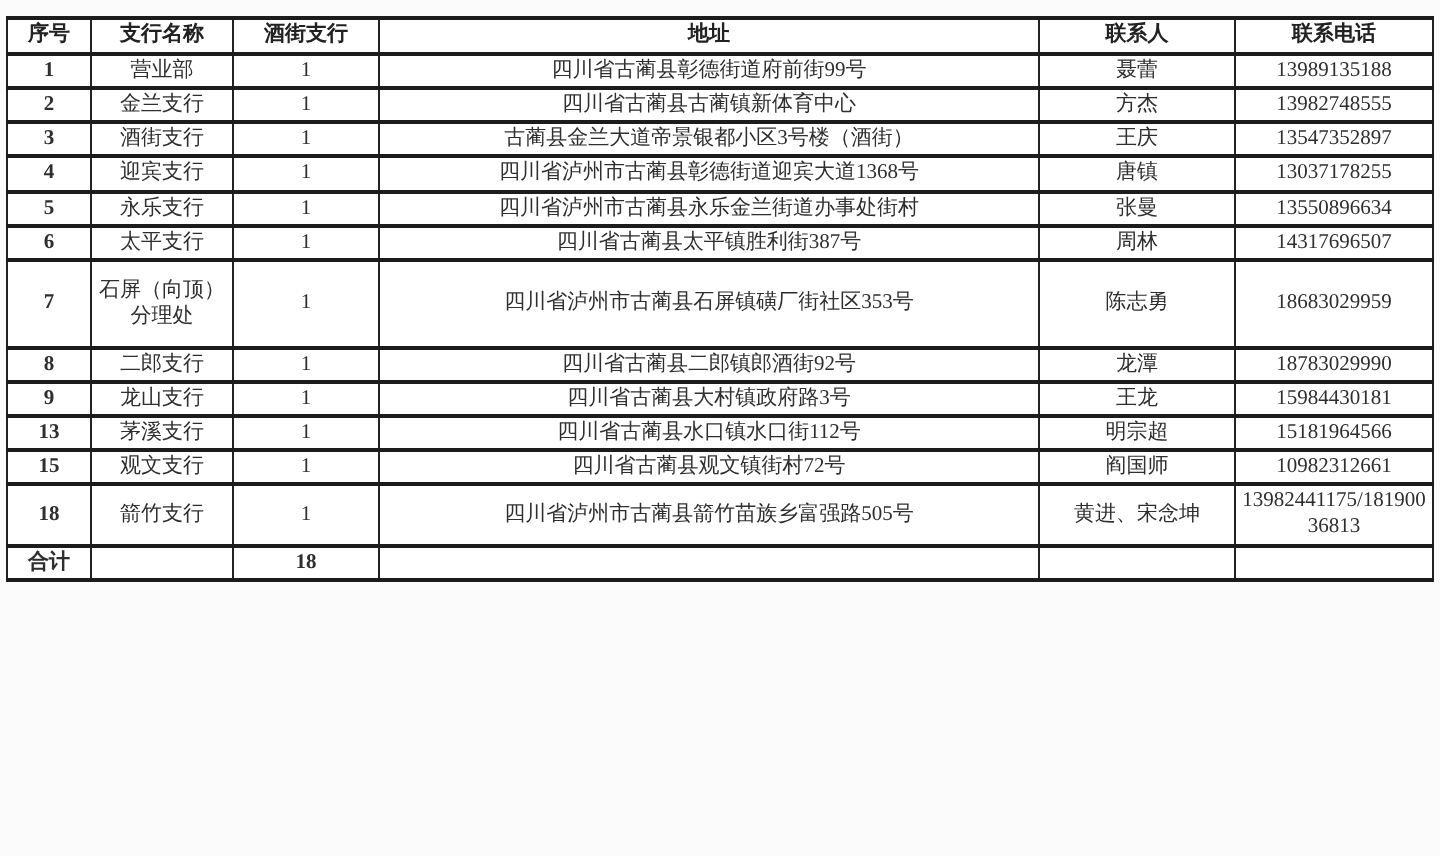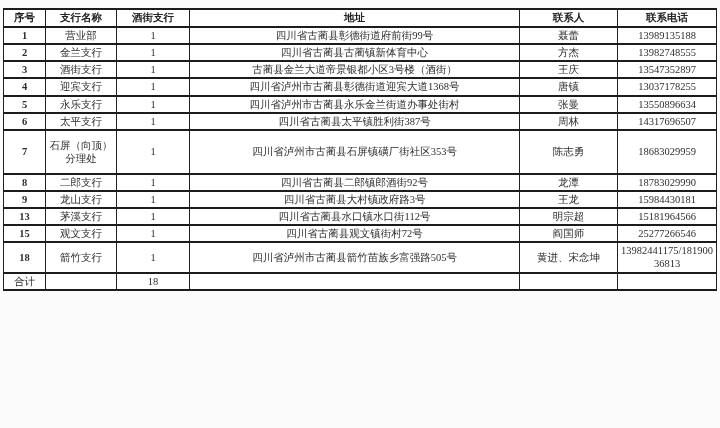--- a/index.html
+++ b/index.html
@@ -30,21 +30,21 @@
     color:#2e2e2e;
     overflow:hidden;
   }
   thead th { font-weight:bold; color:#222222; height:14px; }
   tbody tr { height:15px; }
   tbody tr:nth-child(7)  { height:44px; }
   tbody tr:nth-child(18) { height:27px; }
   tfoot tr { height:15px; }
   td.cell-no { font-weight:bold; }
   td.cell-phone { word-break:break-all; }
-  tfoot td { font-weight:normal; }
+  tfoot td { font-weight:bold; }
   col.c-no    { width:42px; }
   col.c-name  { width:71px; }
   col.c-count { width:73px; }
   col.c-addr  { width:330px; }
   col.c-cont  { width:98px; }
   col.c-phone { width:99px; }
 </style>
 </head>
 <body>
 
@@ -148,21 +148,21 @@
           <td class="cell-address">四川省古蔺县水口镇水口街112号</td>
           <td class="cell-contact">明宗超</td>
           <td class="cell-phone">15181964566</td>
         </tr>
         <tr>
           <td class="cell-no">15</td>
           <td class="cell-branch-name">观文支行</td>
           <td class="cell-count">1</td>
           <td class="cell-address">四川省古蔺县观文镇街村72号</td>
           <td class="cell-contact">阎国师</td>
-          <td class="cell-phone">25277266546</td>
+          <td class="cell-phone">10982312661</td>
         </tr>
         <tr>
           <td class="cell-no">18</td>
           <td class="cell-branch-name">箭竹支行</td>
           <td class="cell-count">1</td>
           <td class="cell-address">四川省泸州市古蔺县箭竹苗族乡富强路505号</td>
           <td class="cell-contact">黄进、宋念坤</td>
           <td class="cell-phone">13982441175/18190036813</td>
         </tr>
       </tbody>

